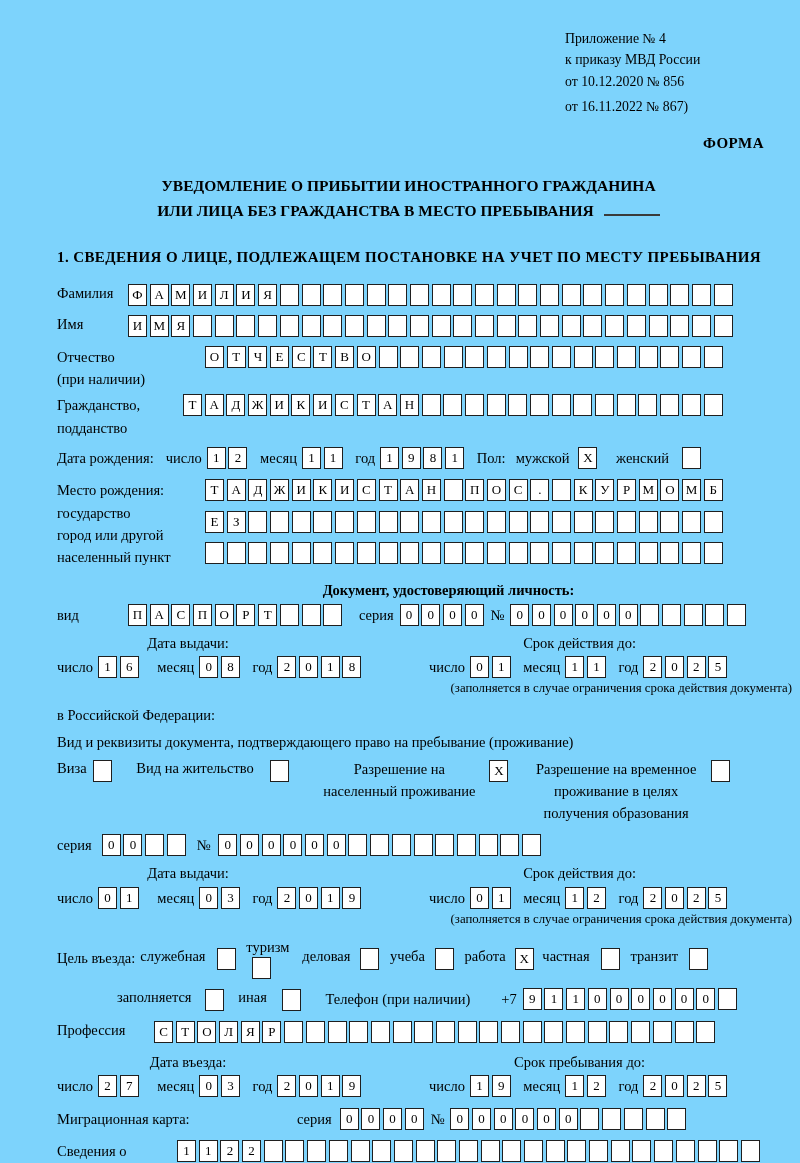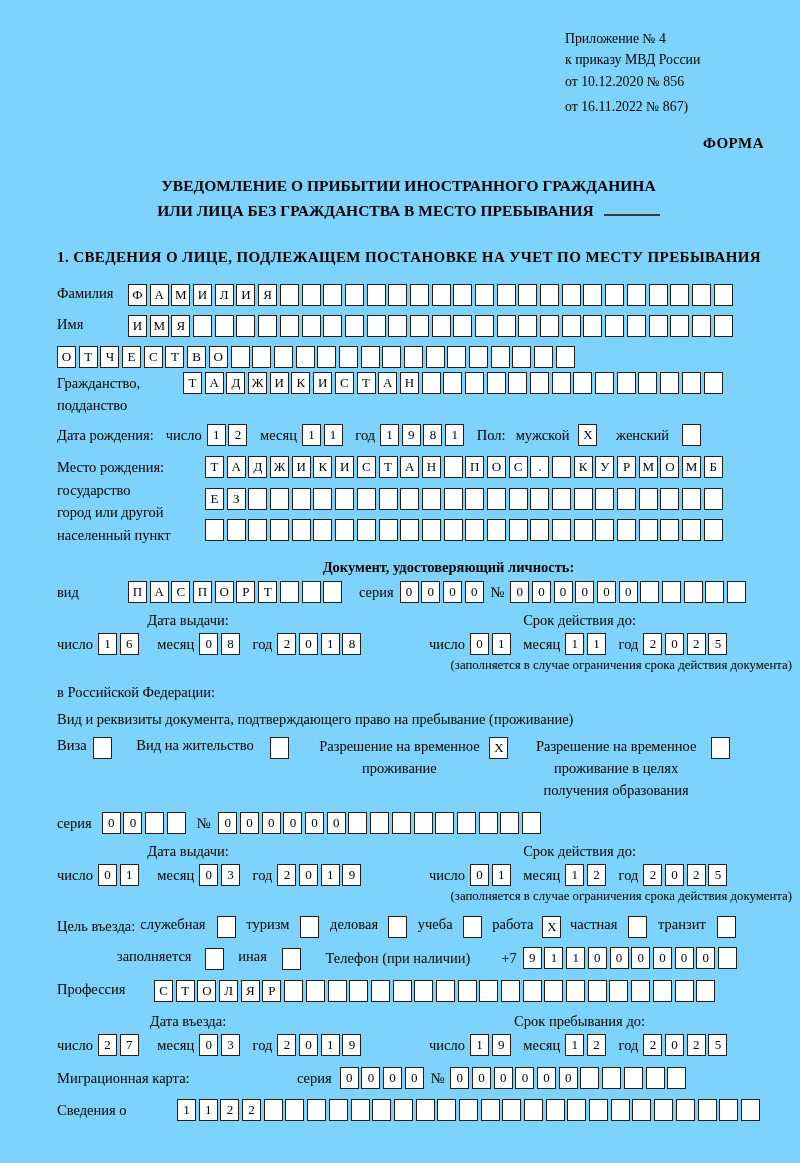--- a/index.html
+++ b/index.html
@@ -131,20 +131,24 @@
         <span class="cell"></span>
         <span class="cell"></span>
         <span class="cell"></span>
         <span class="cell"></span>
         <span class="cell"></span>
         <span class="cell"></span>
       </span>
   </div>
 
   <div class="row">
+    <span class="lblcol" style="width:148px;">
+      <div>Отчество</div>
+      <div>(при наличии)</div>
+    </span>
     <span class="cells">
         <span class="cell">О</span>
         <span class="cell">Т</span>
         <span class="cell">Ч</span>
         <span class="cell">Е</span>
         <span class="cell">С</span>
         <span class="cell">Т</span>
         <span class="cell">В</span>
         <span class="cell">О</span>
         <span class="cell"></span>
@@ -434,21 +438,21 @@
           <span class="cell"></span>
         </span>
     </span>
     <span class="cb" style="margin-right:24px;">
       <span class="lbl">Вид на жительство</span>
       <span class="cells" style="margin-left:16px;">
           <span class="cell"></span>
         </span>
     </span>
     <span class="cb" style="margin-right:16px;">
-      <span class="wrap-lbl" style="width:168px;">Разрешение на временное проживание</span>
+      <span class="wrap-lbl" style="width:168px;">Разрешение на населенный проживание</span>
       <span class="cells">
           <span class="cell">X</span>
         </span>
     </span>
     <span class="cb">
       <span class="wrap-lbl" style="width:178px;">Разрешение на временное проживание в целях получения образования</span>
       <span class="cells">
           <span class="cell"></span>
         </span>
     </span>
@@ -543,21 +547,21 @@
   <div class="note">(заполняется в случае ограничения срока действия документа)</div>
 
   <div class="inline" style="margin-top:10px;">
     <span class="lbl">Цель въезда:</span>
     <span class="cb" style="font-family:Liberation Serif, serif;">
         <span class="lbl">служебная</span>
         <span class="cells" style="margin-left:6px;">
           <span class="cell"></span>
         </span>
       </span>
-    <span class="cb" style="margin-left:8px;">
+    <span class="cb" style="margin-left:8px;flex-direction:column;">
         <span class="lbl">туризм</span>
         <span class="cells" style="margin-left:6px;">
           <span class="cell"></span>
         </span>
       </span>
     <span class="cb" style="margin-left:8px;">
         <span class="lbl">деловая</span>
         <span class="cells" style="margin-left:5px;">
           <span class="cell"></span>
         </span>

